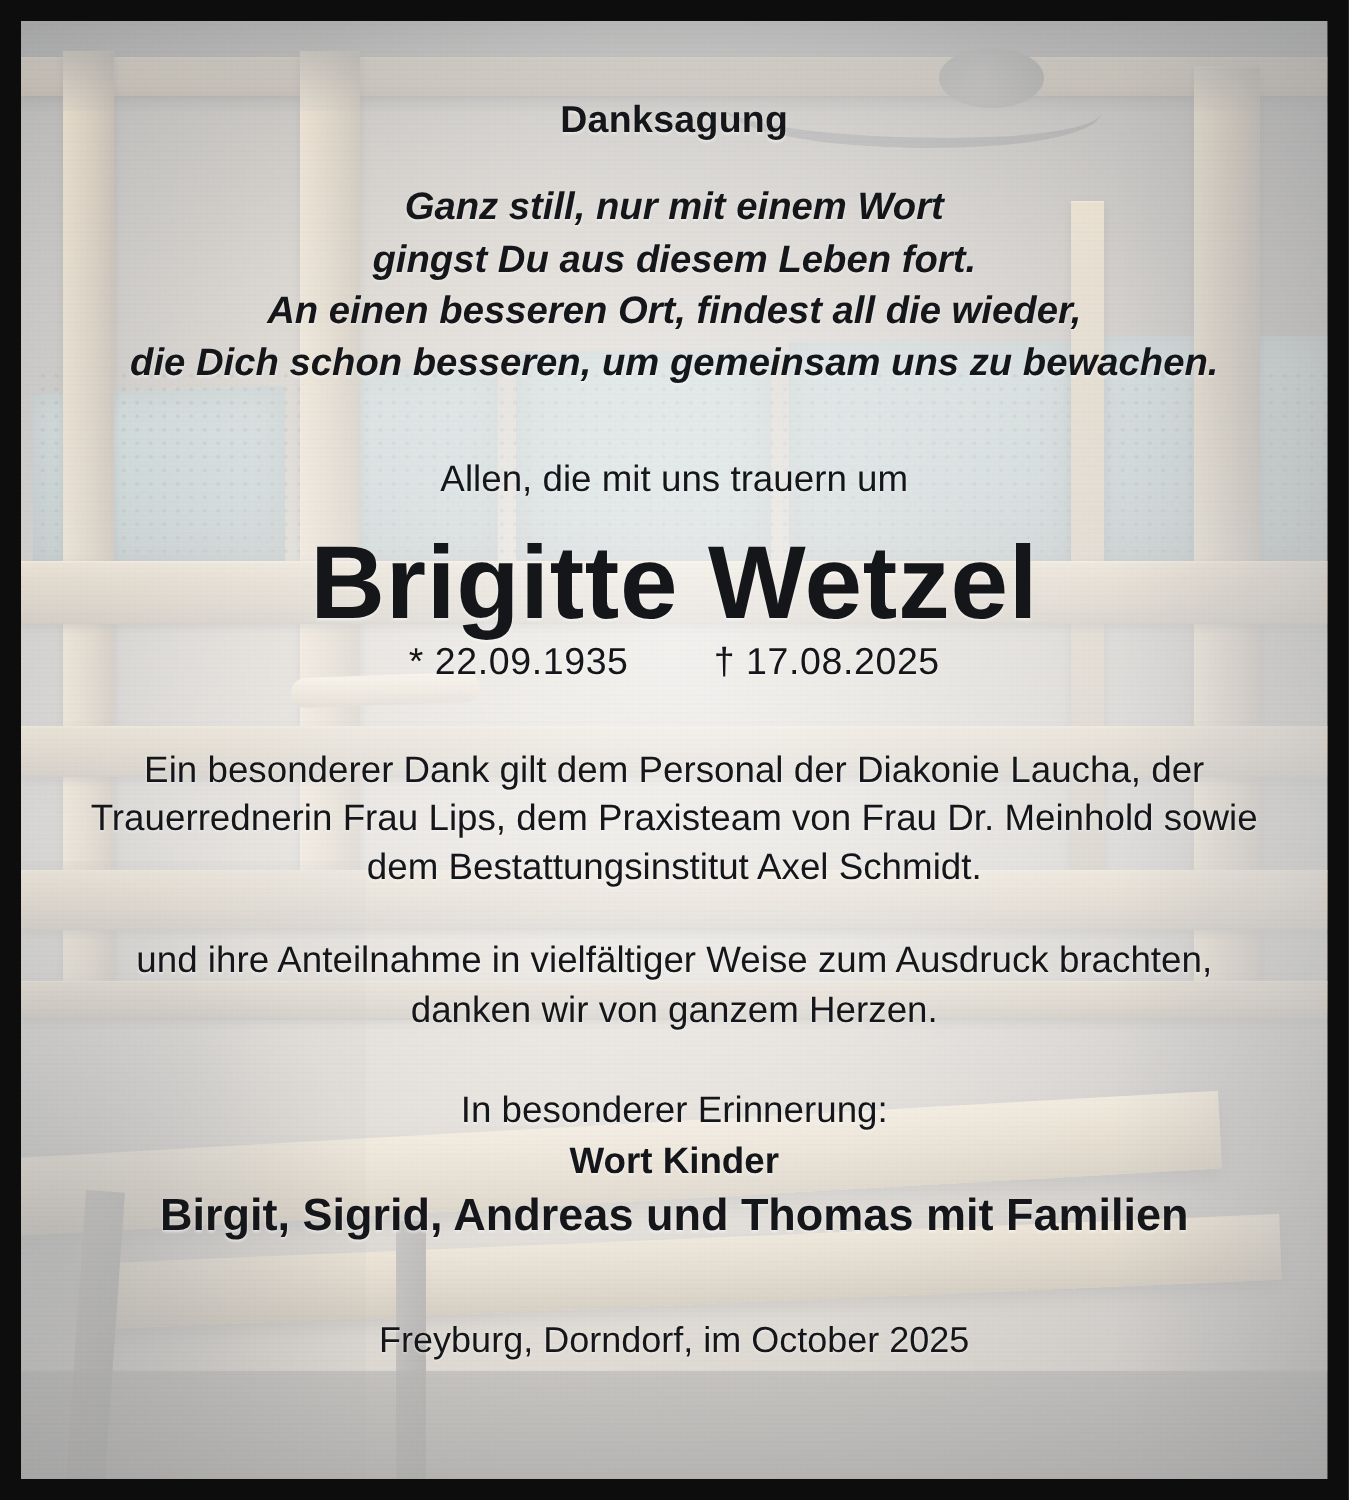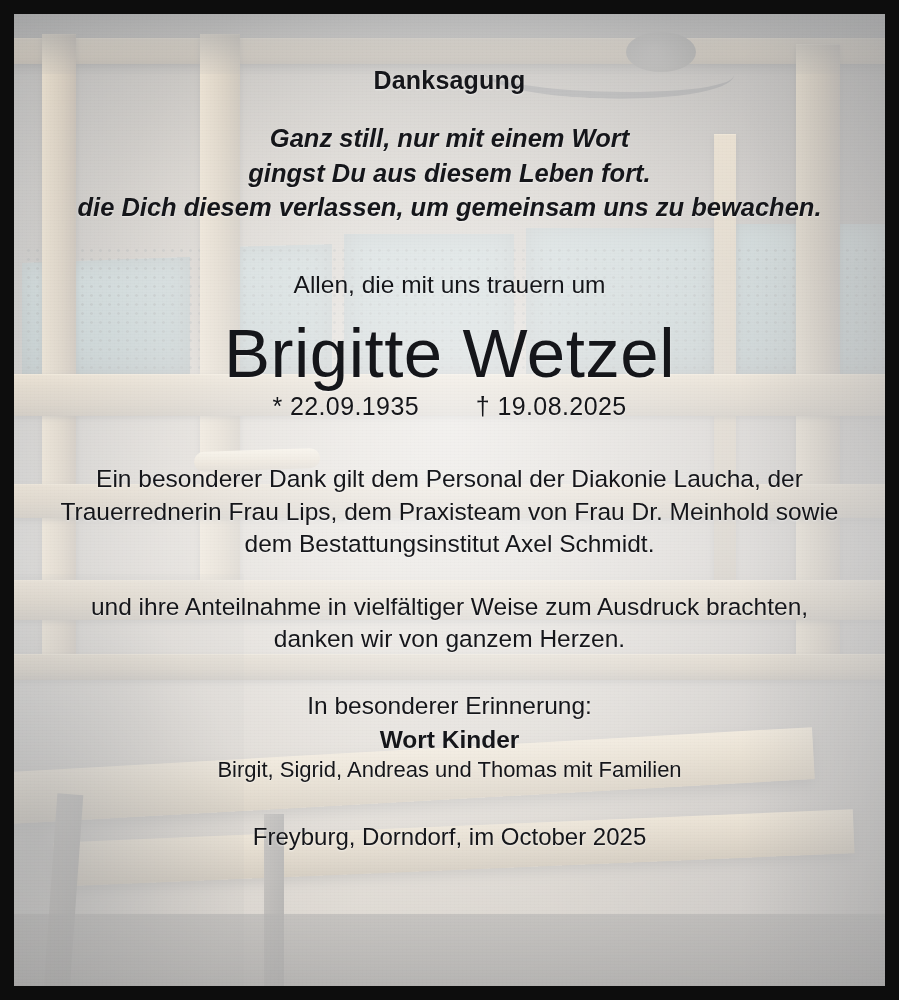--- a/index.html
+++ b/index.html
@@ -179,21 +179,21 @@
   .intro {
     font-size: 24.5px;
     line-height: 1.3;
     margin-bottom: 16px;
   }
   .name {
     font-size: 69px;
     line-height: 1.06;
     letter-spacing: 0.5px;
     margin: 4px 0 2px;
-    font-weight: 400;
+    font-weight: 700;
   }
   .dates {
     font-size: 25px;
     letter-spacing: 0.4px;
     margin-bottom: 42px;
   }
   .dates .gap { display: inline-block; width: 42px; }
   .para {
     font-size: 24.5px;
     line-height: 1.33;
@@ -205,24 +205,24 @@
     font-size: 24.5px;
     line-height: 1.33;
     margin-bottom: 2px;
   }
   .children-label {
     font-size: 24.5px;
     font-weight: bold;
     line-height: 1.3;
   }
   .children-names {
-    font-size: 22px;
-    font-weight: normal;
-    line-height: 1.3;
-    margin-bottom: 36px;
+    font-size: 30px;
+    font-weight: bold;
+    line-height: 1.3;
+    margin-bottom: 48px;
   }
   .place-date {
     font-size: 24px;
     line-height: 1.3;
   }
 </style>
 </head>
 <body>
 
 <div class="obituary">
@@ -259,31 +259,32 @@
   <div class="wash"></div>
   <div class="grain"></div>
 
   <div class="content">
 
     <div class="heading">Danksagung</div>
 
     <div class="verse">
       <div>Ganz still, nur mit einem Wort</div>
       <div>gingst Du aus diesem Leben fort.</div>
-      <div>die Dich diesem verlassen, um gemeinsam uns zu bewachen.</div>
+      <div>An einen besseren Ort, findest all die wieder,</div>
+      <div>die Dich schon besseren, um gemeinsam uns zu bewachen.</div>
     </div>
 
     <div class="intro">Allen, die mit uns trauern um</div>
 
     <div class="name">Brigitte Wetzel</div>
 
     <div class="dates">
       <span>* 22.09.1935</span>
       <span class="gap"></span>
-      <span>† 19.08.2025</span>
+      <span>† 17.08.2025</span>
     </div>
 
     <div class="para">Ein besonderer Dank gilt dem Personal der Diakonie Laucha, der Trauerrednerin Frau Lips, dem Praxisteam von Frau Dr. Meinhold sowie dem Bestattungsinstitut Axel Schmidt.</div>
 
     <div class="para thanks">und ihre Anteilnahme in vielfältiger Weise zum Ausdruck brachten, danken wir von ganzem Herzen.</div>
 
     <div class="memory">In besonderer Erinnerung:</div>
     <div class="children-label">Wort Kinder</div>
     <div class="children-names">Birgit, Sigrid, Andreas und Thomas mit Familien</div>
 

